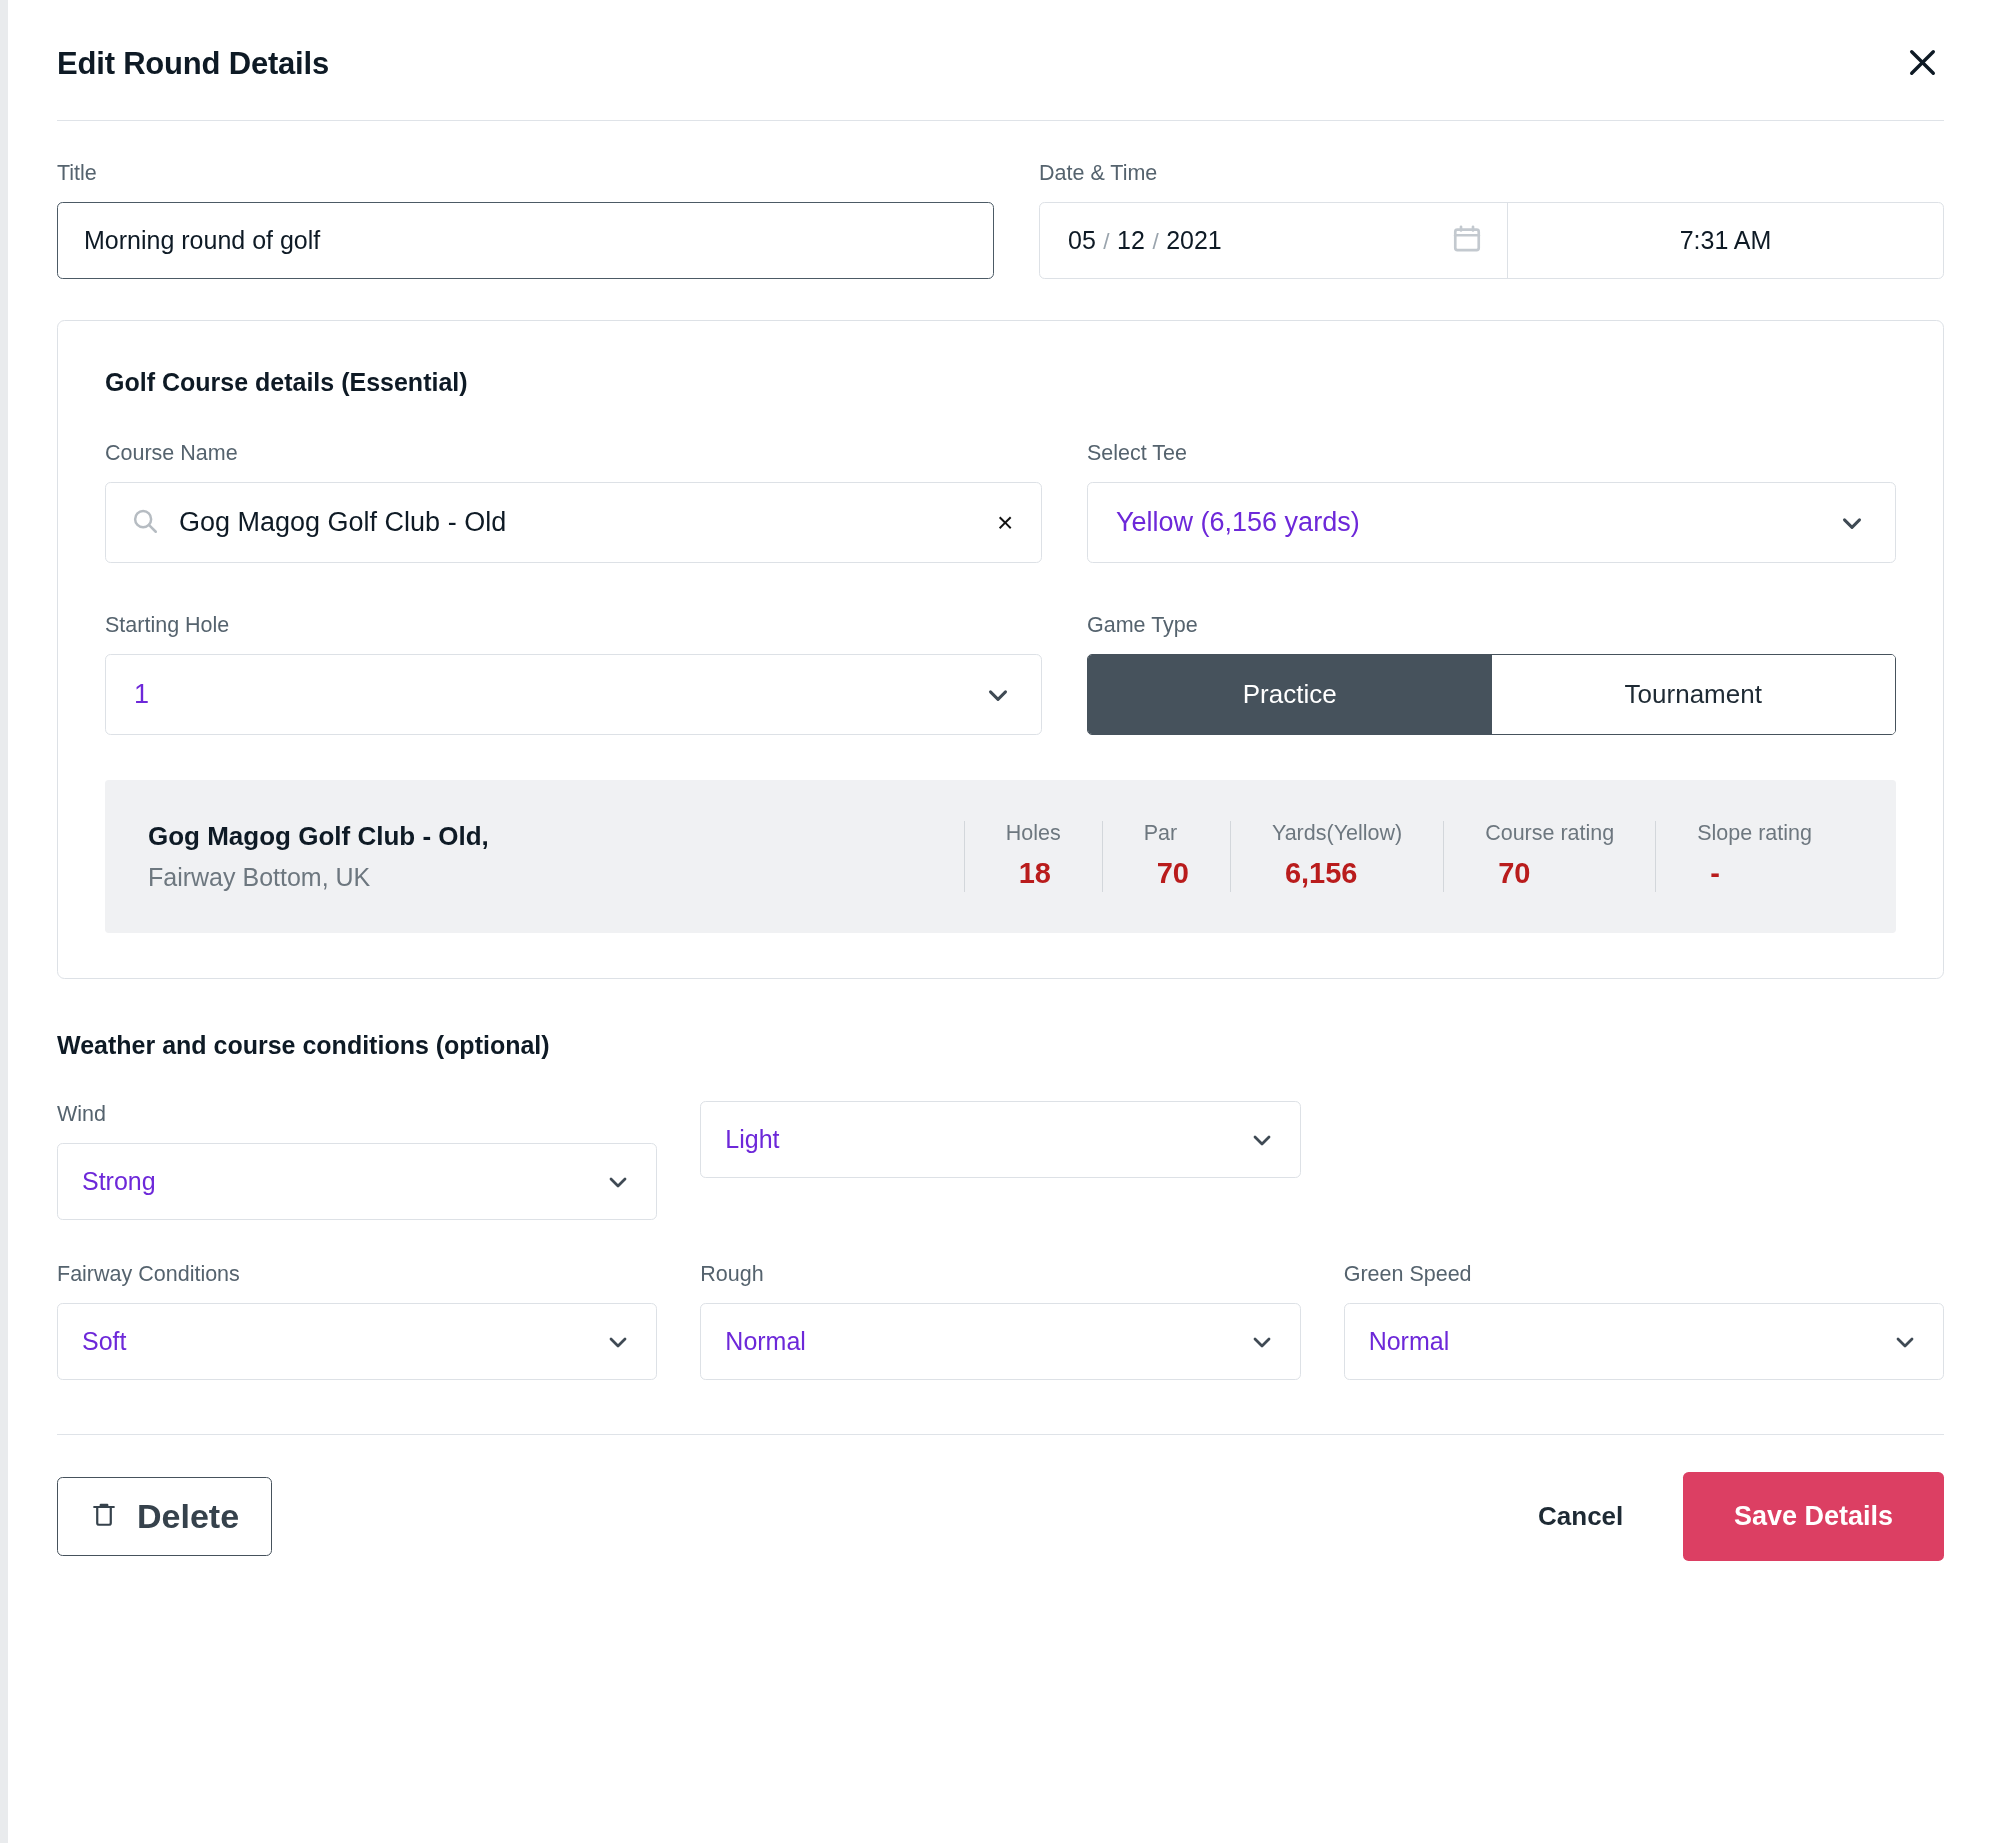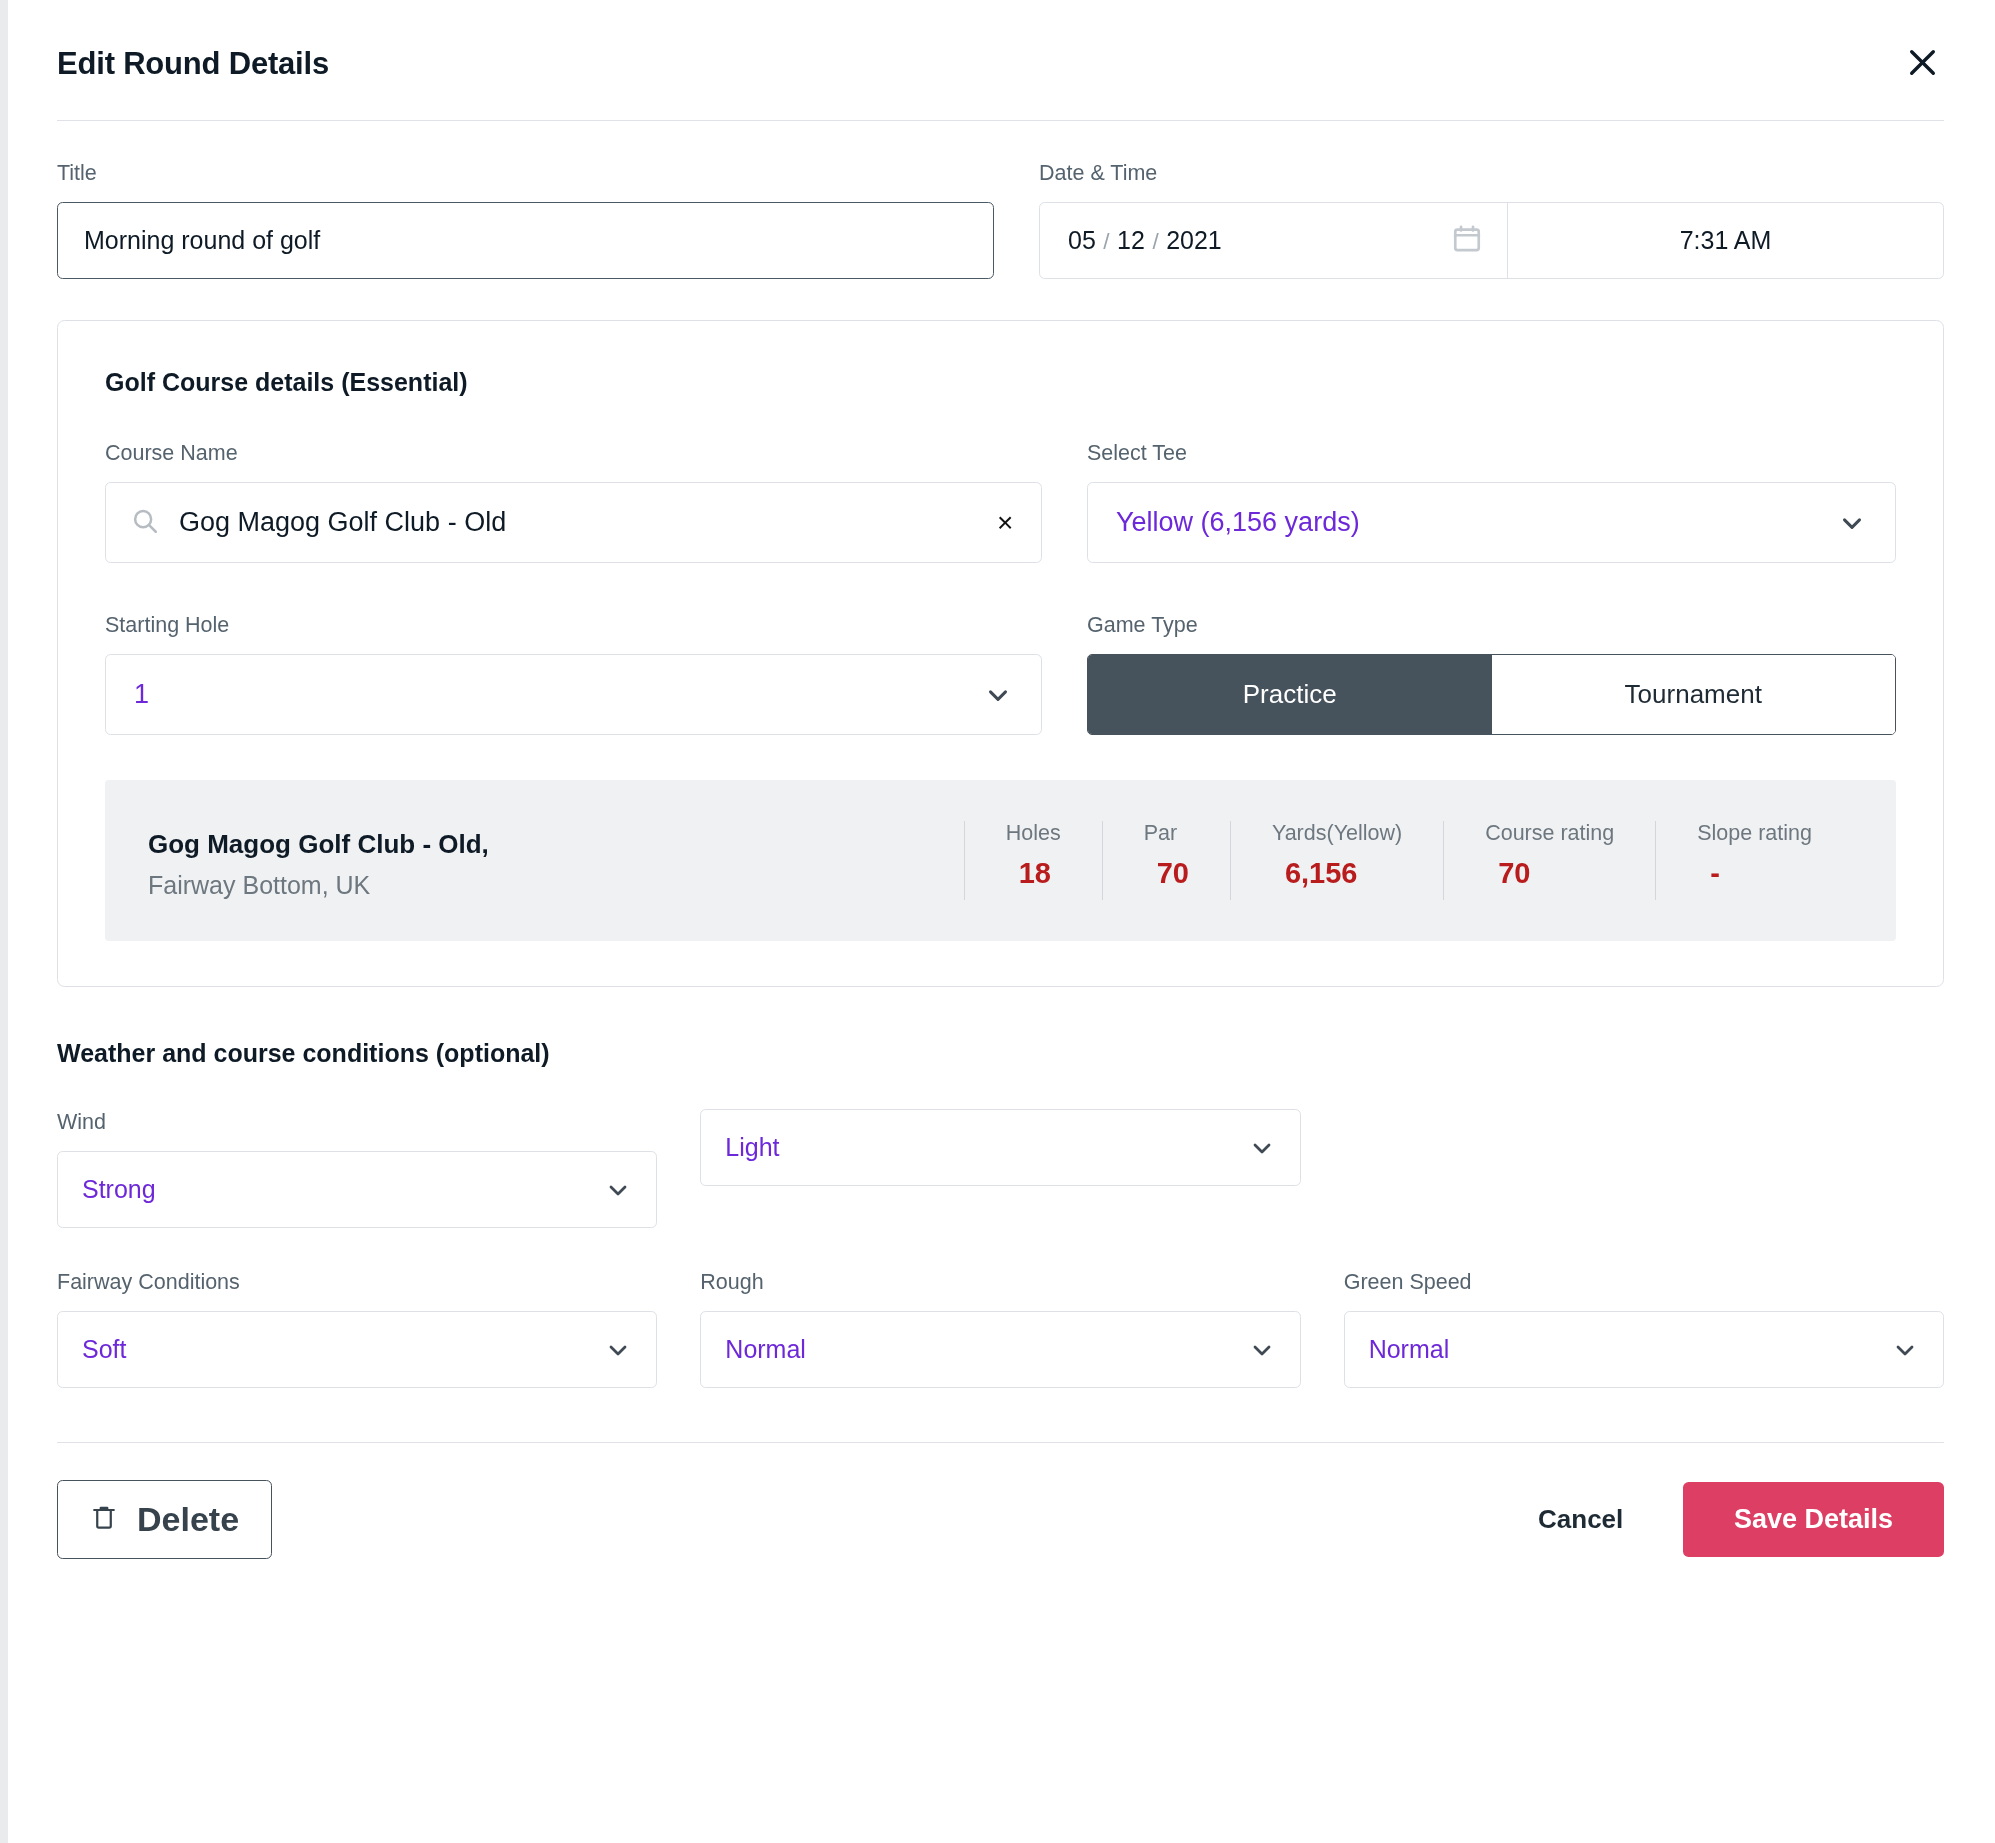--- a/index.html
+++ b/index.html
@@ -202,21 +202,20 @@
     display: flex;
     align-items: stretch;
     padding: 41px 43px;
   }
   .summary-name { flex: 1; min-width: 0; padding-right: 28px; }
   .summary-name .line1 {
     font-size: 26px;
     font-weight: bold;
     color: #0e1a25;
     margin-bottom: 11.2px;
-    margin-top: 8px;
   }
   .summary-name .line2 {
     font-size: 25px;
     color: #6d777f;
   }
   .summary-stat {
     border-left: 0.9px solid #d3d7db;
     padding: 0 41px;
     display: flex;
     flex-direction: column;
@@ -291,21 +290,21 @@
     color: #1e2a34;
     cursor: pointer;
     padding: 9.4px 20.6px;
     font-family: inherit;
   }
   .save-btn {
     background: #dc3f63;
     color: #ffffff;
     border: none;
     border-radius: 5.6px;
-    height: 75px;
+    height: 89px;
     padding: 0 51px;
     font-size: 27px;
     font-weight: bold;
     cursor: pointer;
     font-family: inherit;
   }
 
   .chev { display: block; }
 </style>
 </head>

